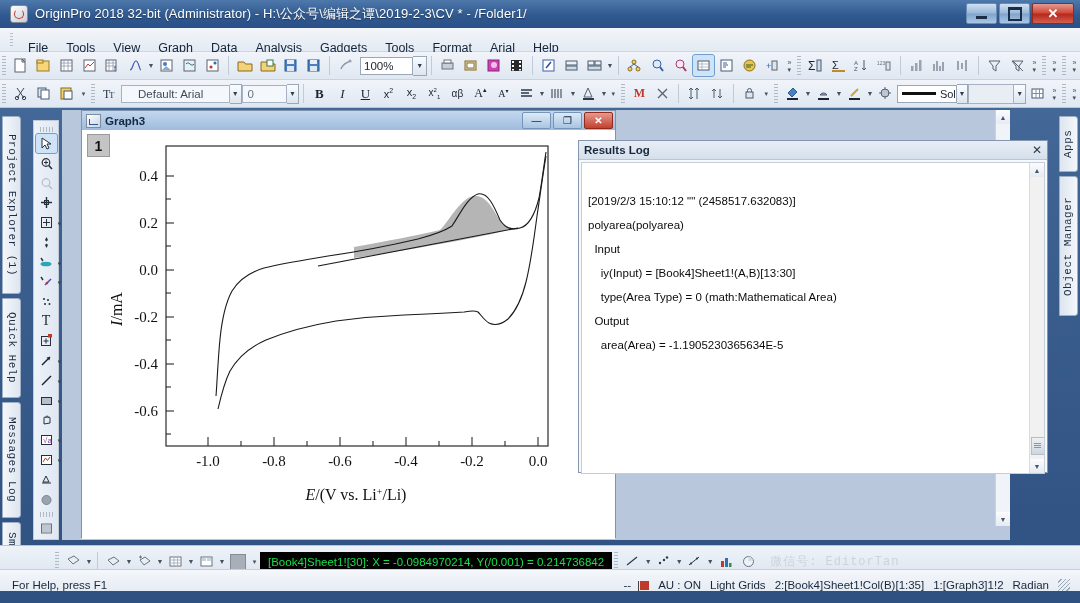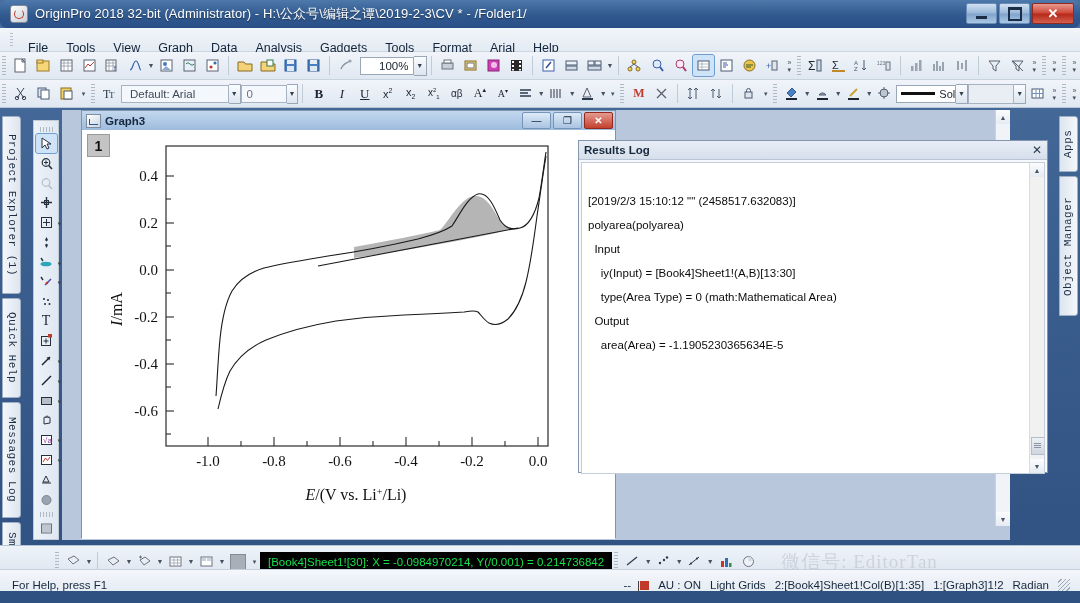--- a/index.html
+++ b/index.html
@@ -13,21 +13,21 @@
   .app{
     position:relative;width:1080px;height:603px;
     background:linear-gradient(180deg,#4a6f9e 0%,#3b5f8e 40%,#2f5182 100%);
     box-sizing:border-box;
     padding:0;
   }
   
   .titlebar{
     position:absolute;left:0;top:0;width:1080px;height:28px;
     background:linear-gradient(180deg,#4e79ab 0%,#30598f 55%,#2a5088 100%);
-    display:flex;align-items:center;border-radius:7px;
+    display:flex;align-items:center;
   }
   .title-ico{
     width:16px;height:16px;margin-left:10px;margin-right:7px;
     border-radius:3px;
     background:linear-gradient(145deg,#fdfdfd,#c9cfd8);
     border:1px solid #7e8a99;
     position:relative;flex:none;
   }
   .title-ico:after{
     content:"";position:absolute;left:3px;top:3px;width:8px;height:8px;
@@ -79,29 +79,29 @@
     font-size:11px;color:#3a4656;border-radius:2px;
   }
   .ti.sel{background:#cfe3f8;outline:1px solid #6f9fd0;}
   .ti svg{display:block;}
   .arrowlet{width:8px;height:21px;flex:none;display:flex;align-items:center;justify-content:center;
     font-size:7px;color:#46525f;}
   .overflow{width:11px;height:22px;flex:none;display:flex;flex-direction:column;
     align-items:center;justify-content:center;color:#45515f;font-size:7px;line-height:7px;}
   .zoombox{
     width:58px;height:18px;background:#fff;border:1px solid #9aa7b6;
-    display:flex;align-items:center;padding-left:18px;box-sizing:border-box;
+    display:flex;align-items:center;padding-left:3px;box-sizing:border-box;
     font-size:11.5px;color:#202833;margin-left:3px;
   }
   .ddbtn{width:14px;height:18px;border:1px solid #9aa7b6;border-left:none;
     background:linear-gradient(180deg,#fafcff,#dde5ef);
     display:flex;align-items:center;justify-content:center;font-size:7px;color:#33414f;}
   .fontbox{
     width:138px;height:18px;background:#f4f7fb;border:1px solid #a7b3c2;
-    display:flex;align-items:center;padding-left:8px;box-sizing:border-box;
+    display:flex;align-items:center;padding-left:16px;box-sizing:border-box;
     font-size:11.5px;color:#3f4a58;
   }
   .sizebox{
     width:58px;height:18px;background:#f4f7fb;border:1px solid #a7b3c2;
     display:flex;align-items:center;padding-left:5px;box-sizing:border-box;
     font-size:11.5px;color:#6a737f;
   }
   .solbox{
     width:74px;height:18px;background:#fff;border:1px solid #9aa7b6;
     display:flex;align-items:center;box-sizing:border-box;
@@ -197,22 +197,22 @@
     background:linear-gradient(180deg,#eef3f9,#dde5ef);
     display:flex;align-items:center;box-sizing:border-box;
     border-top:1px solid #b9c5d4;
   }
   .coordbox{
     height:20px;background:#000;color:#16e04a;font-size:11.5px;
     display:flex;align-items:center;padding:0 8px;box-sizing:border-box;
     font-family:"Liberation Sans",sans-serif;white-space:nowrap;
   }
   .wm-bottom{
-    margin-left:21px;color:#c9cfd8;font-size:19px;letter-spacing:1px;
-    font-family:Liberation Serif, serif;opacity:.85;white-space:nowrap;
+    margin-left:10px;color:#c9cfd8;font-size:12px;letter-spacing:1px;
+    font-family:Liberation Mono, monospace;opacity:.85;white-space:nowrap;
   }
   
   .statusbar{
     position:absolute;left:0;top:569px;width:1080px;height:22px;
     background:linear-gradient(180deg,#f4f7fb,#e6ecf4);
     display:flex;align-items:flex-end;box-sizing:border-box;
     border-top:1px solid #c6d0dc;font-size:11.5px;color:#17283c;
   }
   .sb-left{padding-left:12px;}
   .sb-right{margin-left:auto;display:flex;align-items:center;gap:9px;padding-right:10px;}

